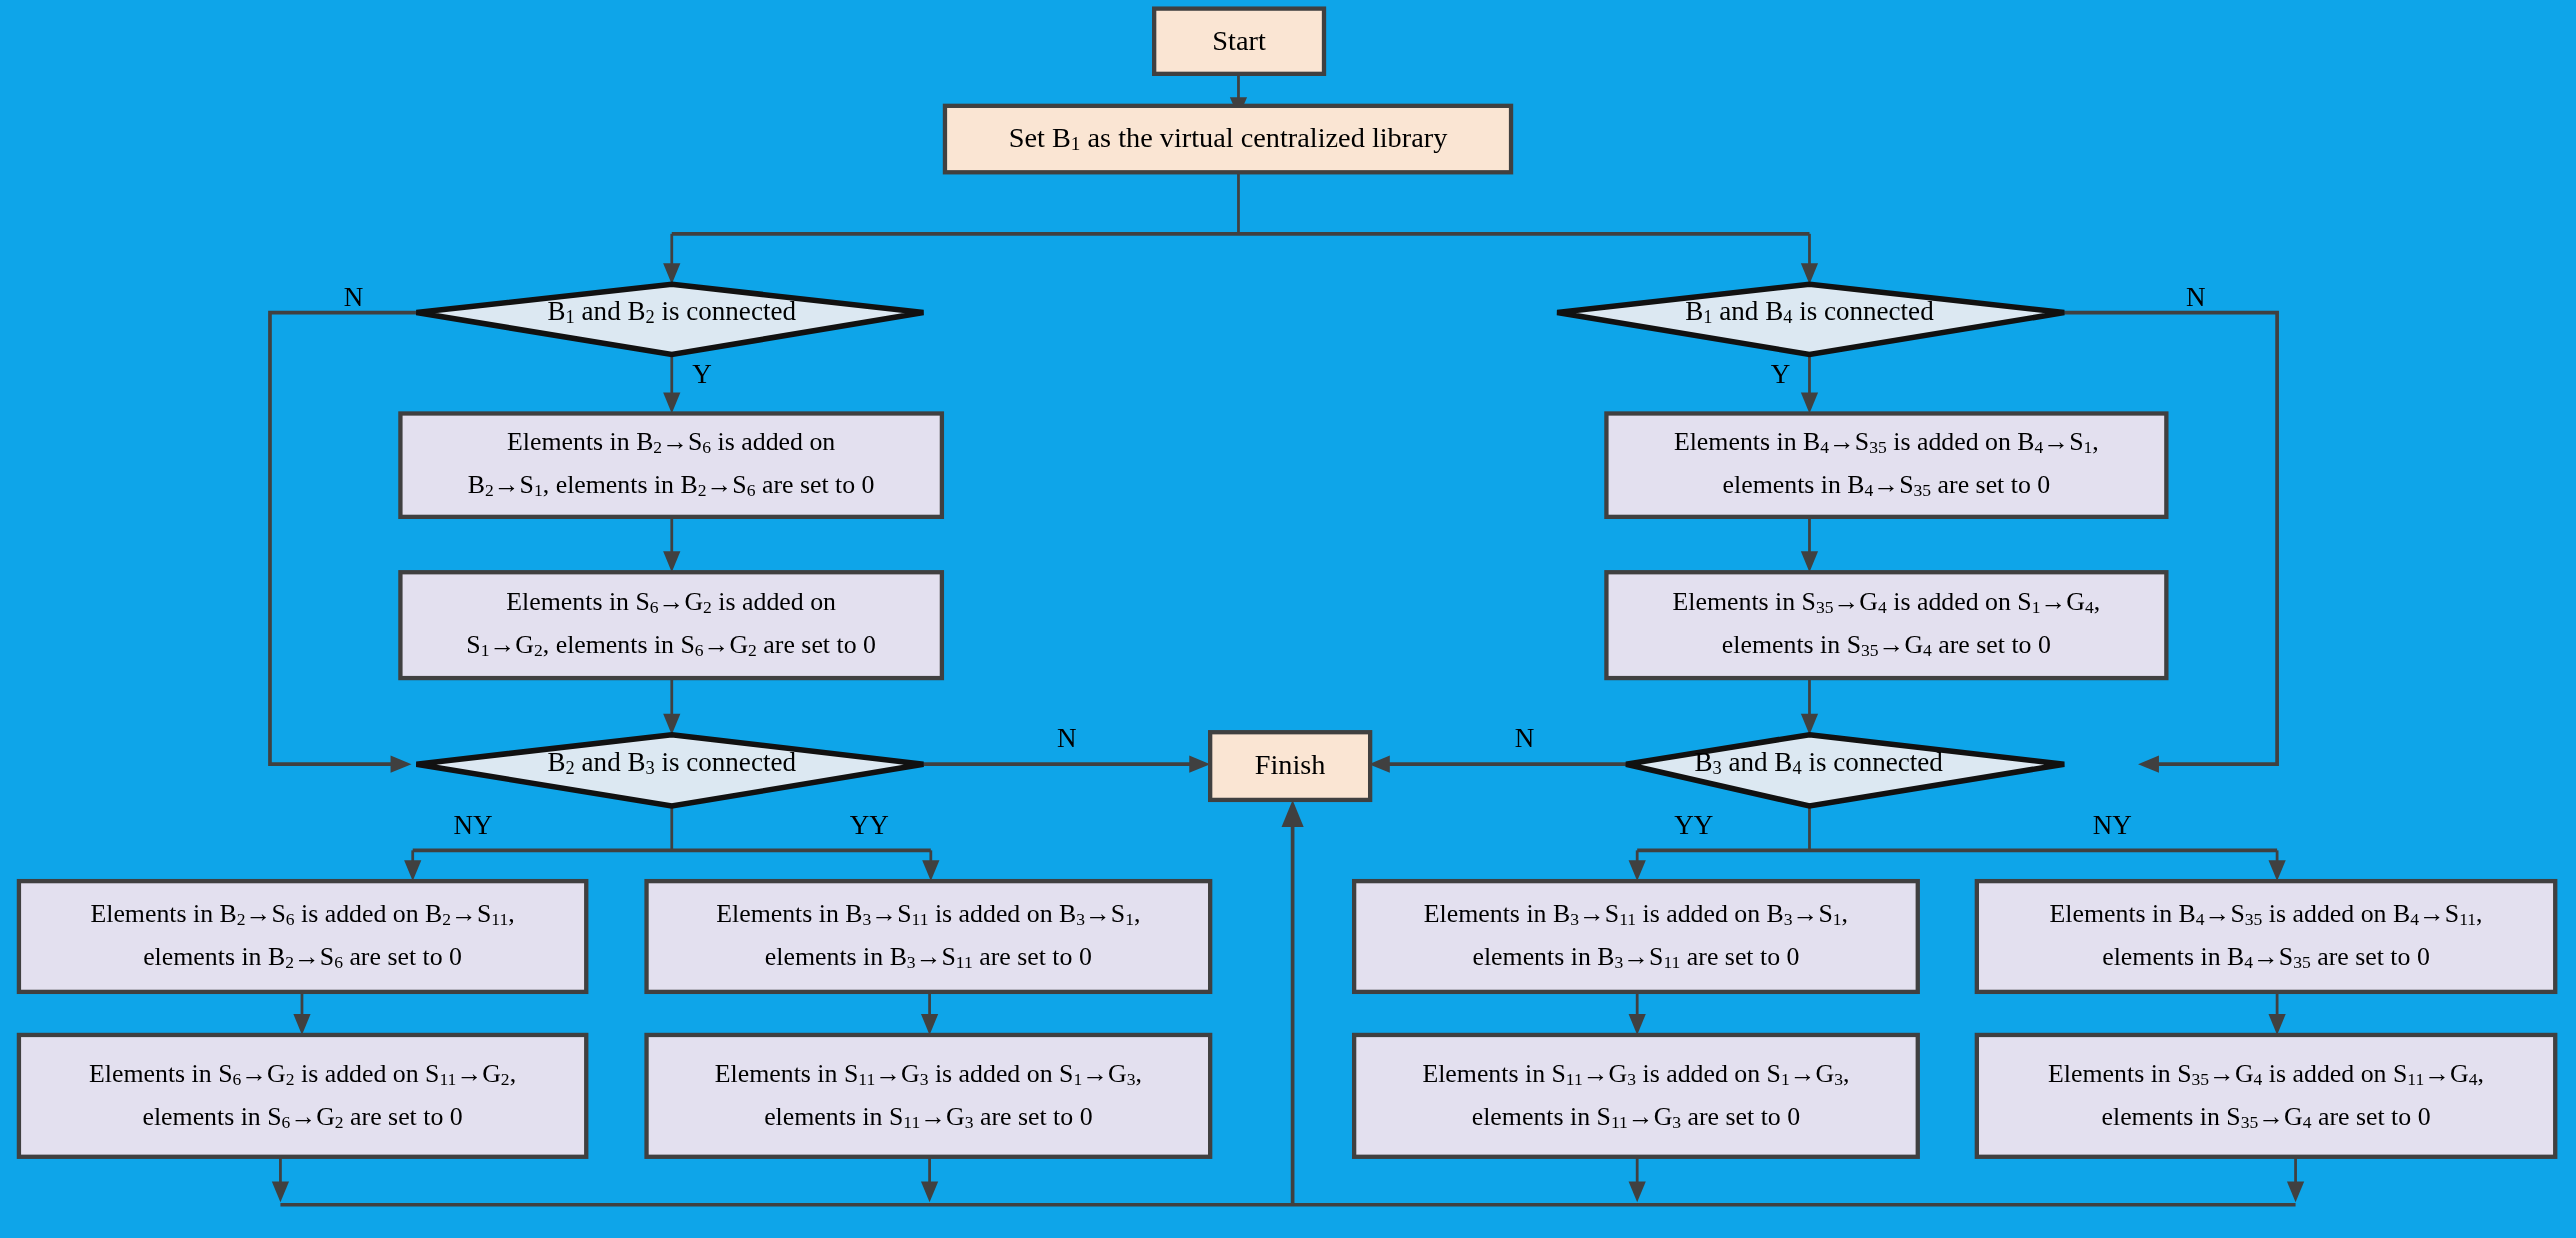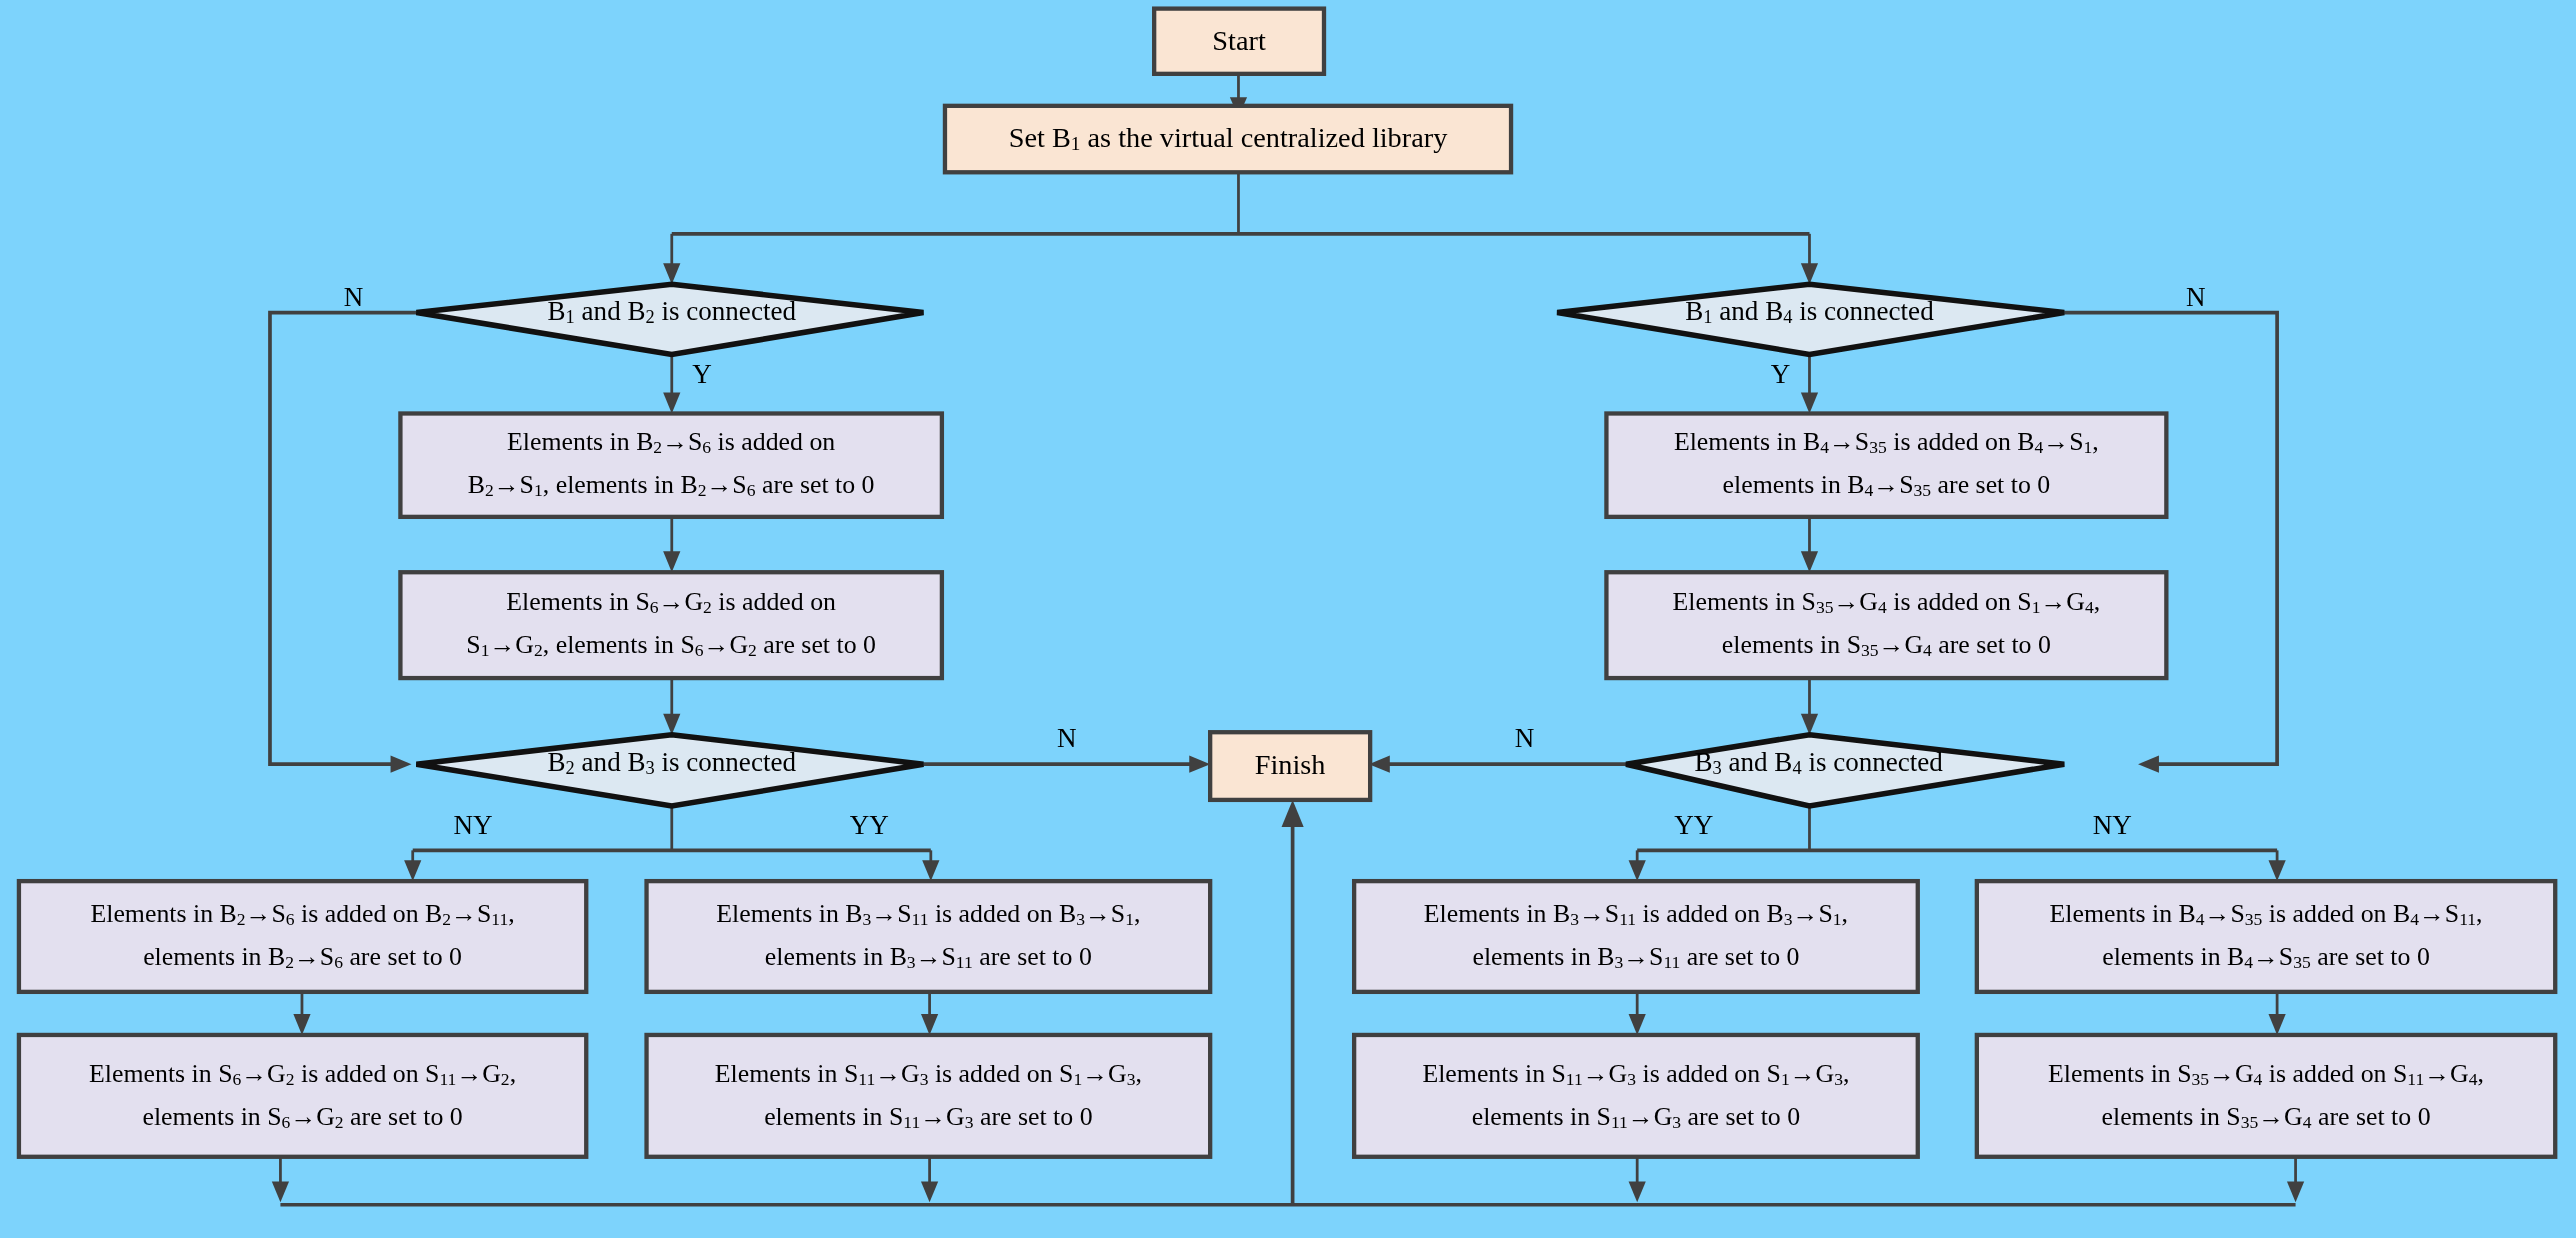--- a/index.html
+++ b/index.html
@@ -4,21 +4,21 @@
 <style>
   html, body {
     margin: 0;
     padding: 0;
     background: #ffffff;
   }
   #canvas-wrap {
     position: relative;
     width: 2576px;
     height: 1238px;
-    background: #7dd3fc;
+    background: #0ea5e9;
     overflow: hidden;
     font-family: "Liberation Serif", "DejaVu Serif", serif;
   }
   svg#flow {
     position: absolute;
     left: 0;
     top: 0;
     width: 2576px;
     height: 1238px;
   }

